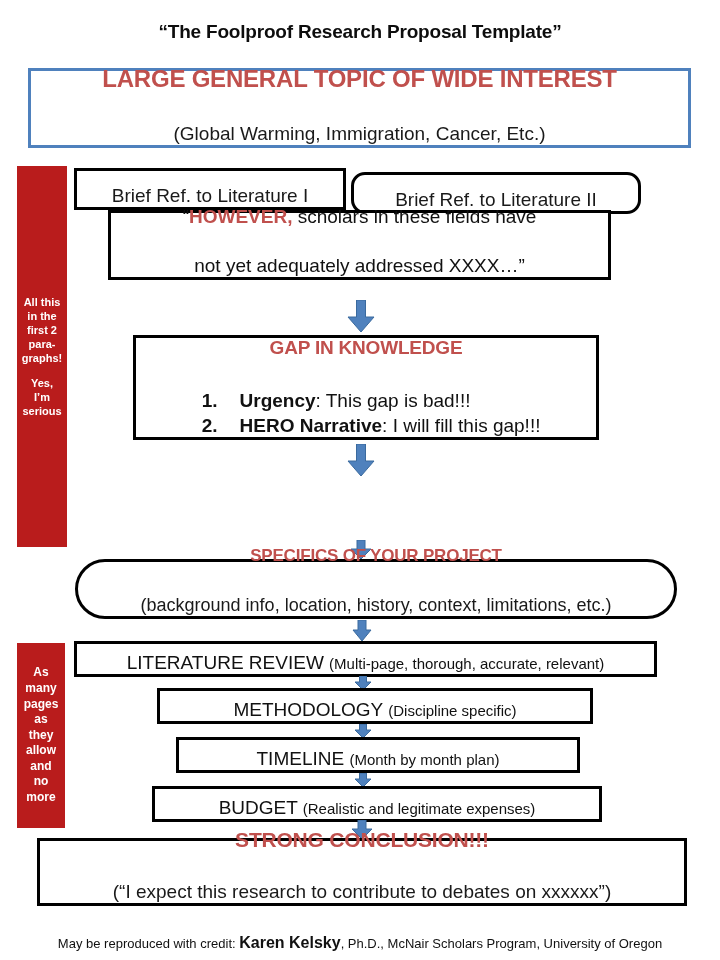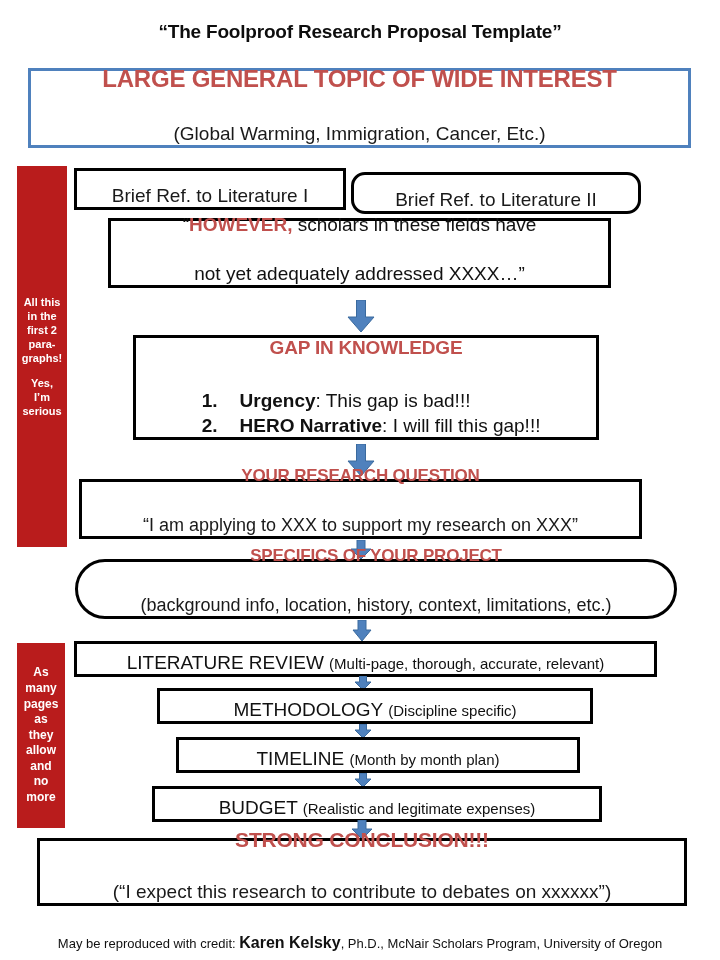--- a/index.html
+++ b/index.html
@@ -63,21 +63,21 @@
   #topic-box .hdr { font-size: 24px; }
   #topic-box .sub { font-size: 19px; margin-top: 3px; }
 
   
   #lit1-box { left: 74px; top: 168px; width: 272px; height: 42px; }
   #lit1-box .sub { font-size: 19px; }
   #lit2-box { left: 351px; top: 172px; width: 290px; height: 42px; border-radius: 14px; }
   #lit2-box .sub { font-size: 19px; }
 
   
-  #however-box { left: 108px; top: 218px; width: 503px; height: 70px; }
+  #however-box { left: 108px; top: 210px; width: 503px; height: 70px; }
   #however-box .line { font-size: 19px; white-space: nowrap; }
   #however-box .however-word { color: #C0504D; font-weight: bold; }
 
   
   #gap-box { left: 133px; top: 335px; width: 466px; height: 105px; }
   #gap-box .hdr { font-size: 19px; margin-bottom: 4px; }
   #gap-box .grid {
     display: grid;
     grid-template-columns: 26px auto;
     column-gap: 22px;
@@ -203,24 +203,20 @@
       <div><span class="strongpart">Urgency</span><span>:  This gap is bad!!!</span></div>
       <div class="num">2.</div>
       <div><span class="strongpart">HERO Narrative</span><span>: I will fill this gap!!!</span></div>
     </div>
   </div>
 
   <svg class="arrow" style="left:347px; top:444px;" width="28" height="33" viewBox="0 0 28 33">
     <polygon points="9.5,0 18.5,0 18.5,17 27,17 14,32 1,17 9.5,17" fill="#4F81BD" stroke="#3A6A9E" stroke-width="1"></polygon>
   </svg>
 
-  <div class="box black" id="rq-box">
-    <div class="hdr">YOUR RESEARCH QUESTION</div>
-    <div class="sub">“I am applying to XXX to support my research on XXX”</div>
-  </div>
 
   <svg class="arrow" style="left:350px; top:540px;" width="22" height="20" viewBox="0 0 22 20">
     <polygon points="7,0 15,0 15,9 21,9 11,19 1,9 7,9" fill="#4F81BD" stroke="#3A6A9E" stroke-width="1"></polygon>
   </svg>
 
   <div class="box black" id="spec-box">
     <div class="hdr">SPECIFICS OF YOUR PROJECT</div>
     <div class="sub">(background info, location, history, context, limitations, etc.)</div>
   </div>
 

